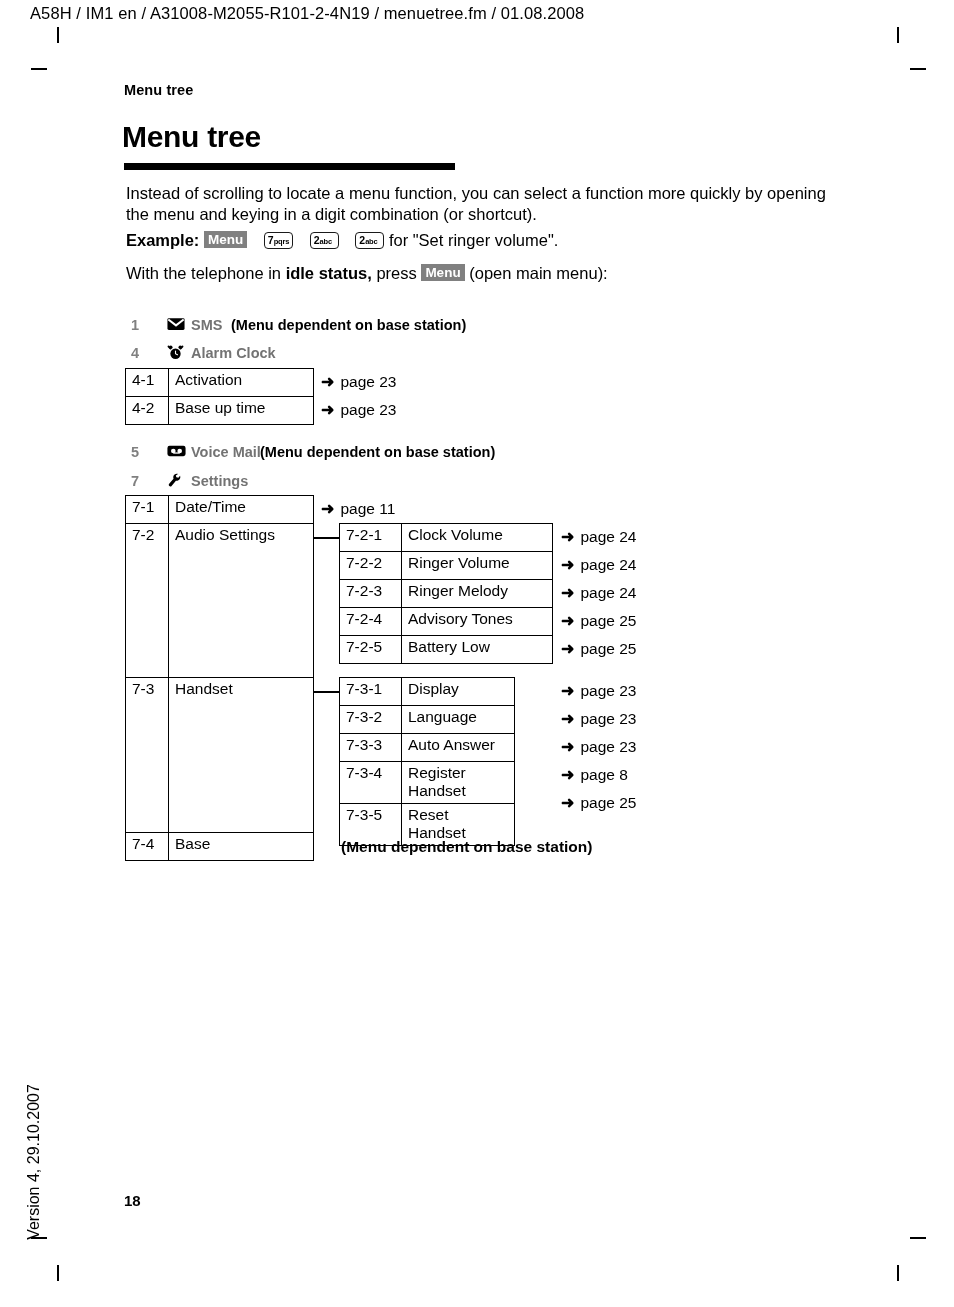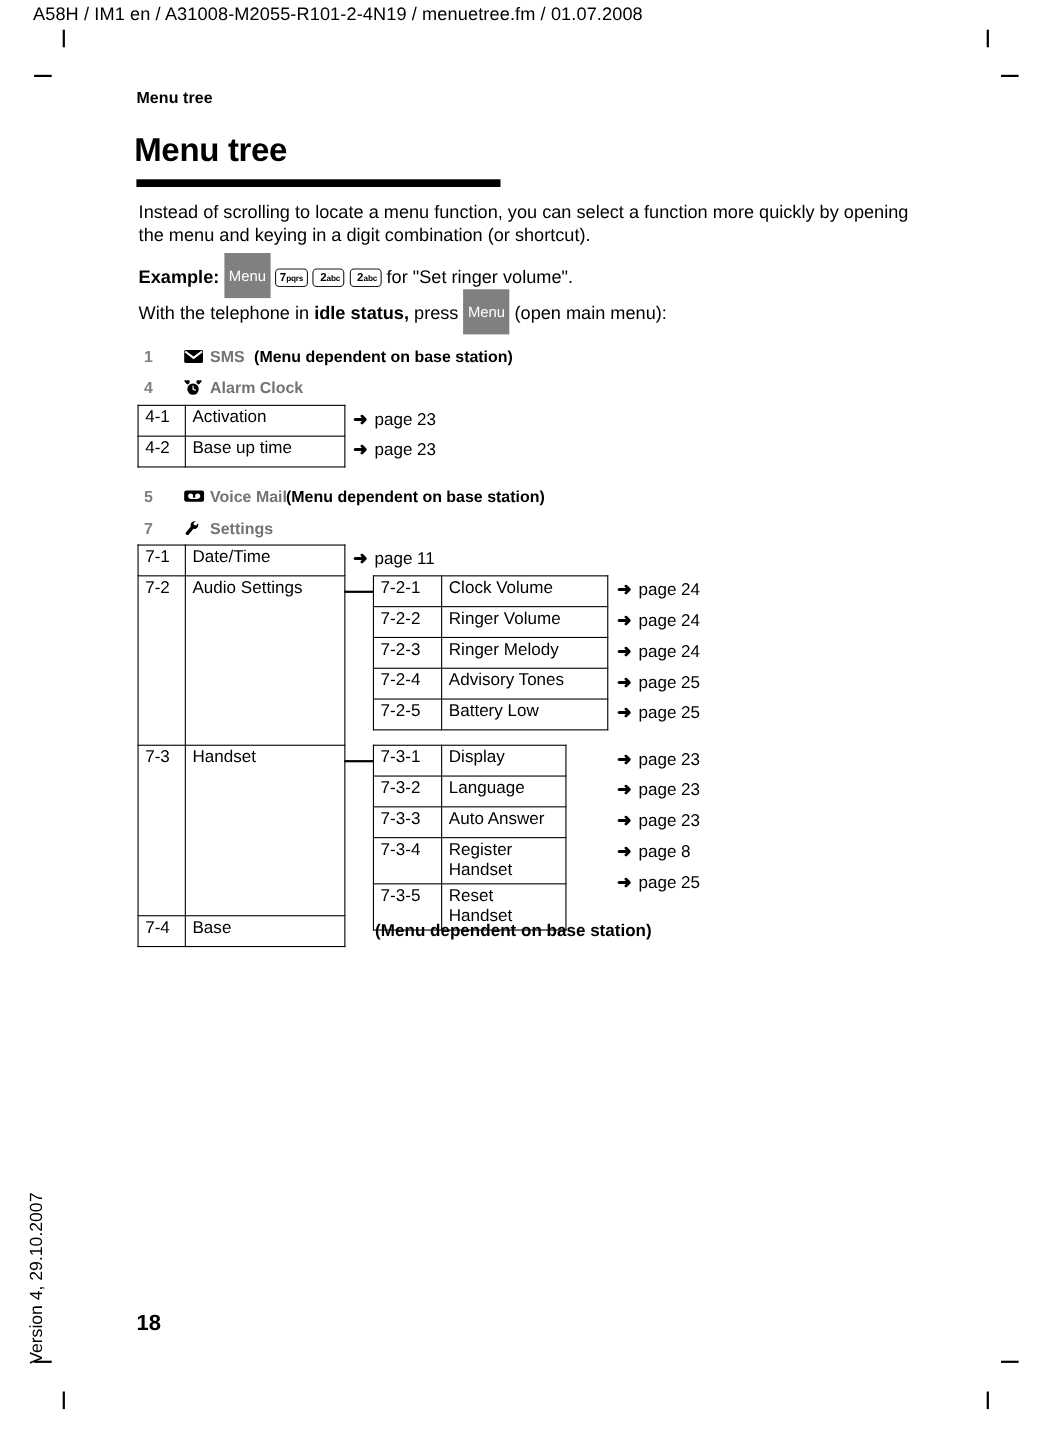--- a/index.html
+++ b/index.html
@@ -74,42 +74,43 @@
   #example-line { left: 126px; top: 230px; white-space: nowrap; }
   #press-line { left: 126px; top: 263px; white-space: nowrap; }
 
   .b { font-weight: bold; }
 
   
   .key-soft {
     display: inline-block;
     background: #808080;
     color: #ffffff;
-    font-weight: normal;
+    font-weight: bold;
     font-size: 13.5px;
     line-height: 17px;
-    padding: 12px 4px;
+    padding: 0 4px;
     vertical-align: 2px;
     letter-spacing: 0px;
   }
 
   
   .key-num {
     display: inline-block;
     border: 1.6px solid #1a1a1a;
     border-radius: 4px;
     height: 14px;
     min-width: 21px;
     padding: 1px 3px 0 3px;
     vertical-align: 2px;
     font-size: 9px;
     line-height: 13px;
     font-weight: bold;
-    text-align: right;
-    white-space: nowrap;
+    text-align: left;
+    white-space: nowrap;
+    margin-left: 12px;
   }
   .key-num .kn-d { font-size: 10.5px; }
   .key-num .kn-l { font-size: 7.5px; letter-spacing: -0.2px; }
 
   
   .menu-entry {
     position: absolute;
     font-size: 14.5px;
     font-weight: bold;
     white-space: nowrap;
@@ -180,39 +181,39 @@
     font-size: 15.5px;
     font-weight: bold;
     white-space: nowrap;
   }
 
   
   .page-number {
     position: absolute;
     left: 124px;
     top: 1192px;
-    font-size: 20px;
+    font-size: 15px;
     font-weight: bold;
   }
   .version-vertical {
     position: absolute;
     left: -66px;
     top: 1153px;
     width: 200px;
     font-size: 16px;
     transform: rotate(-90deg);
     transform-origin: 50% 50%;
     white-space: nowrap;
     text-align: center;
   }
 </style>
 </head>
 <body>
 
-<div class="doc-header">A58H / IM1 en / A31008-M2055-R101-2-4N19 / menuetree.fm / 01.07.2008</div>
+<div class="doc-header">A58H / IM1 en / A31008-M2055-R101-2-4N19 / menuetree.fm / 01.08.2008</div>
 
 <div class="crop v" style="left:57px;  top:27px;"></div>
 <div class="crop h" style="left:31px;  top:68px;"></div>
 <div class="crop v" style="left:897px; top:27px;"></div>
 <div class="crop h" style="left:910px; top:68px;"></div>
 <div class="crop v" style="left:57px;  top:1265px;"></div>
 <div class="crop h" style="left:31px;  top:1237px;"></div>
 <div class="crop v" style="left:897px; top:1265px;"></div>
 <div class="crop h" style="left:910px; top:1237px;"></div>
 

